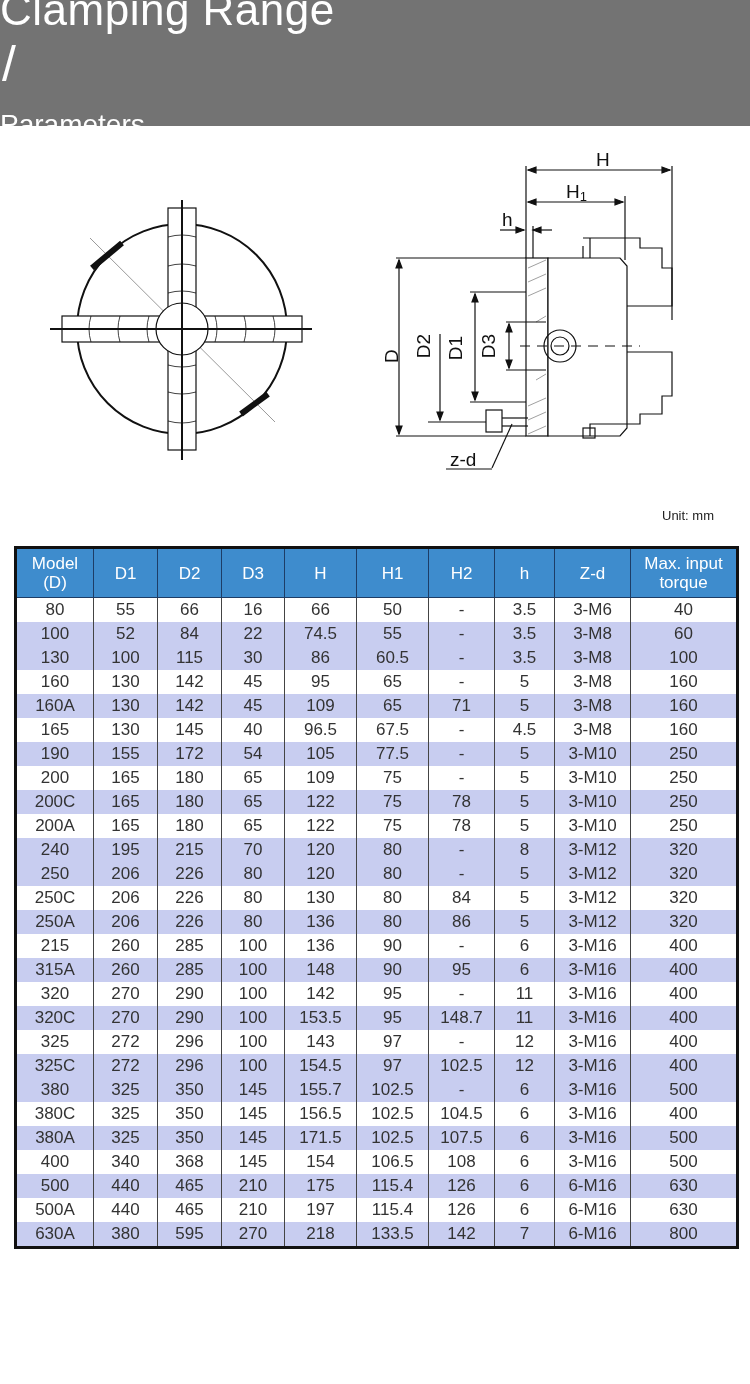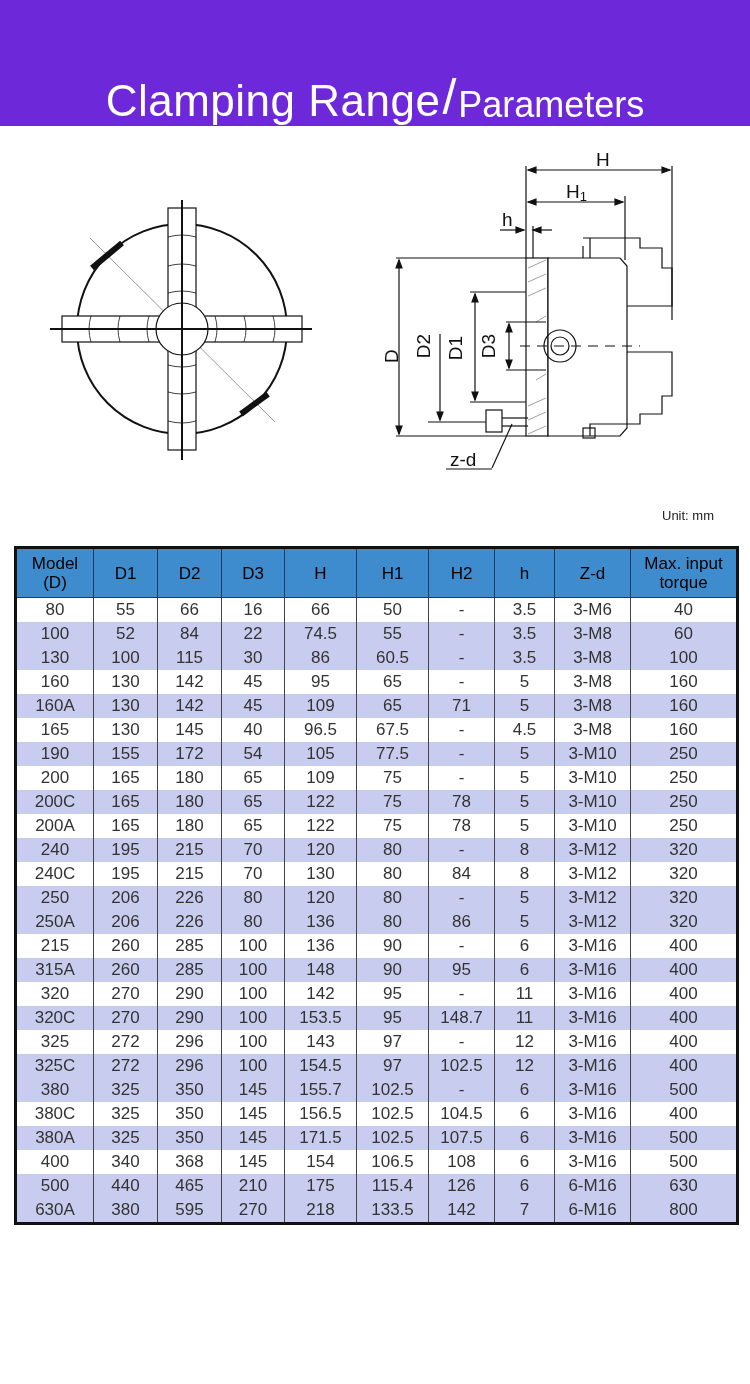--- a/index.html
+++ b/index.html
@@ -2,37 +2,38 @@
 <html><head>
   <meta charset="utf-8">
   <style>
     html, body { margin: 0; padding: 0; }
     body {
       width: 750px; height: 1384px; background: #ffffff;
       font-family: "Liberation Sans", sans-serif; position: relative; overflow: hidden;
     }
     .banner {
       position: absolute; left: 0; top: 0; width: 750px; height: 126px;
-      background: #6d28d9; display: flex; align-items: flex-end; justify-content: center;
+      background: #737373; display: flex; align-items: flex-start; justify-content: center;
       color: #ffffff;
+      flex-direction: column;
     }
     .banner .t1 { font-size: 44px; letter-spacing: 0.5px; }
     .banner .slash { font-size: 50px; margin: 0 2px; font-weight: 300; }
-    .banner .t2 { font-size: 36px; margin-top: 16px; }
+    .banner .t2 { font-size: 28px; margin-top: 16px; }
     .diagram { position: absolute; left: 0; top: 126px; width: 750px; height: 380px; }
     .unit {
       position: absolute; right: 36px; top: 508px; font-size: 13px; color: #222; margin-left: 32px;
     }
     table.params {
       position: absolute; left: 14px; top: 546px; width: 722px;
       border-collapse: collapse; border: 3px solid #111;
       table-layout: fixed;
     }
     table.params th {
-      background: #3e8ccd; color: #000000; font-weight: normal;
+      background: #3e8ccd; color: #ffffff; font-weight: normal;
       font-size: 17px; height: 48px; line-height: 19px;
       border-left: 1px solid #1d3d66; border-bottom: 1px solid #1d3d66; padding: 0;
     }
     table.params th:first-child { border-left: none; }
     table.params td {
       height: 24px; padding: 0; text-align: center; font-size: 17px; color: #333;
       border-left: 1px solid #444;
     }
     table.params td:first-child { border-left: none; }
     table.params tr.alt td { background: #c8cdf0; }
@@ -320,40 +321,40 @@
         <td>195</td>
         <td>215</td>
         <td>70</td>
         <td>120</td>
         <td>80</td>
         <td>-</td>
         <td>8</td>
         <td>3-M12</td>
         <td>320</td>
       </tr>
-      <tr>
-        <td>240C</td>
-        <td>195</td>
-        <td>215</td>
-        <td>70</td>
-        <td>130</td>
-        <td>80</td>
-        <td>84</td>
-        <td>8</td>
-        <td>3-M12</td>
-        <td>320</td>
-      </tr>
       <tr class="alt">
         <td>250</td>
         <td>206</td>
         <td>226</td>
         <td>80</td>
         <td>120</td>
         <td>80</td>
         <td>-</td>
+        <td>5</td>
+        <td>3-M12</td>
+        <td>320</td>
+      </tr>
+      <tr>
+        <td>250C</td>
+        <td>206</td>
+        <td>226</td>
+        <td>80</td>
+        <td>130</td>
+        <td>80</td>
+        <td>84</td>
         <td>5</td>
         <td>3-M12</td>
         <td>320</td>
       </tr>
       <tr class="alt">
         <td>250A</td>
         <td>206</td>
         <td>226</td>
         <td>80</td>
         <td>136</td>
@@ -482,20 +483,32 @@
         <td>6</td>
         <td>3-M16</td>
         <td>500</td>
       </tr>
       <tr class="alt">
         <td>500</td>
         <td>440</td>
         <td>465</td>
         <td>210</td>
         <td>175</td>
+        <td>115.4</td>
+        <td>126</td>
+        <td>6</td>
+        <td>6-M16</td>
+        <td>630</td>
+      </tr>
+      <tr>
+        <td>500A</td>
+        <td>440</td>
+        <td>465</td>
+        <td>210</td>
+        <td>197</td>
         <td>115.4</td>
         <td>126</td>
         <td>6</td>
         <td>6-M16</td>
         <td>630</td>
       </tr>
       <tr class="alt">
         <td>630A</td>
         <td>380</td>
         <td>595</td>

